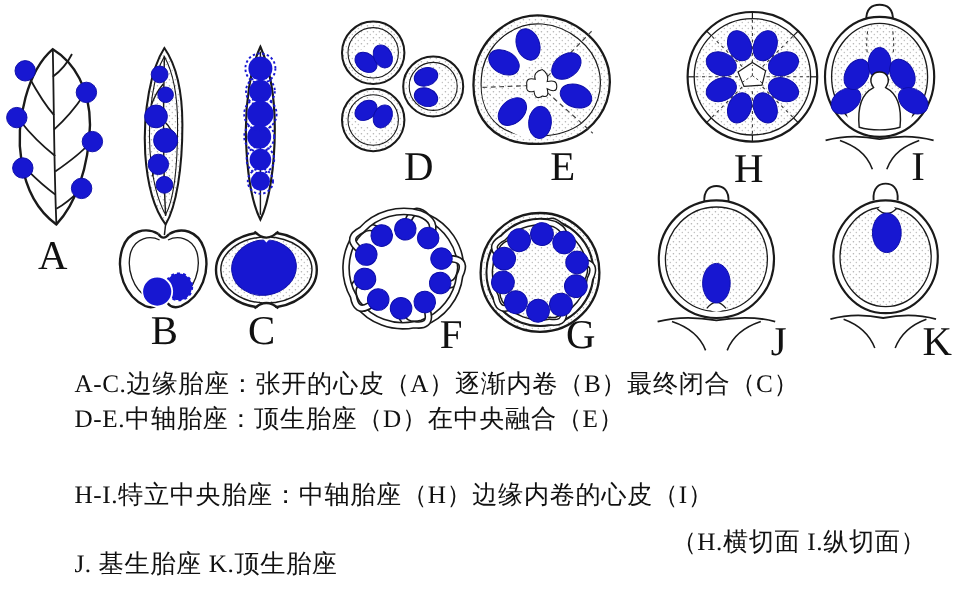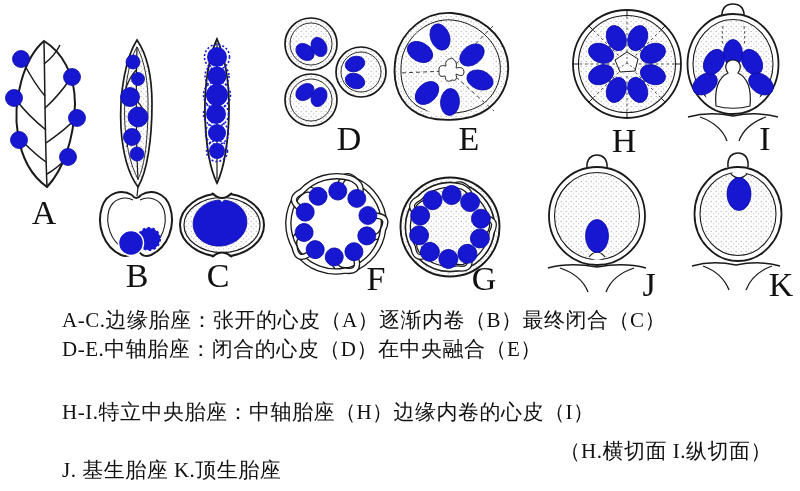--- a/index.html
+++ b/index.html
@@ -291,18 +291,18 @@
     <text class="lbl" x="484" y="290">G</text>
     <text class="lbl" x="624" y="152">H</text>
     <text class="lbl" x="765" y="150">I</text>
     <text class="lbl" x="649" y="296">J</text>
     <text class="lbl" x="781" y="296">K</text>
   </g>
 </svg>
 
 <div id="caption">
   <div class="capline" style="top:306px">A-C.边缘胎座：张开的心皮（A）逐渐内卷（B）最终闭合（C）</div>
-  <div class="capline" style="top:335px">D-E.中轴胎座：闭合的心皮（D）在中央融合（E）</div>
+  <div class="capline" style="top:335px">D-E.中轴胎座：顶生胎座（D）在中央融合（E）</div>
   <div class="capline" style="top:398px">H-I.特立中央胎座：中轴胎座（H）边缘内卷的心皮（I）</div>
   <div class="capline right" style="top:437px">（H.横切面 I.纵切面）</div>
   <div class="capline" style="top:456px">J. 基生胎座 K.顶生胎座</div>
 </div>
 </div>
 
 </body></html>

